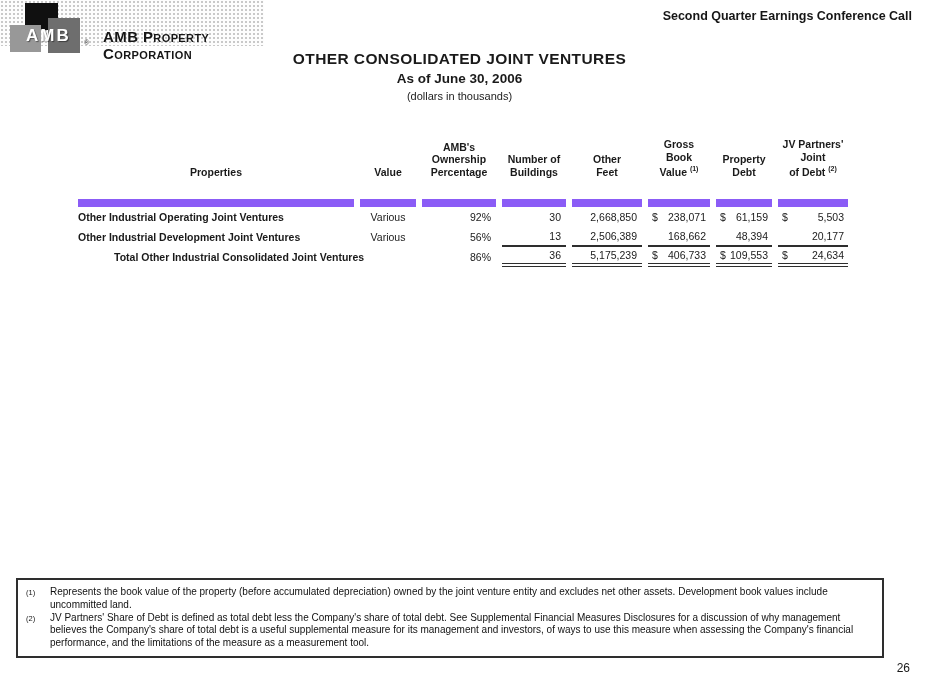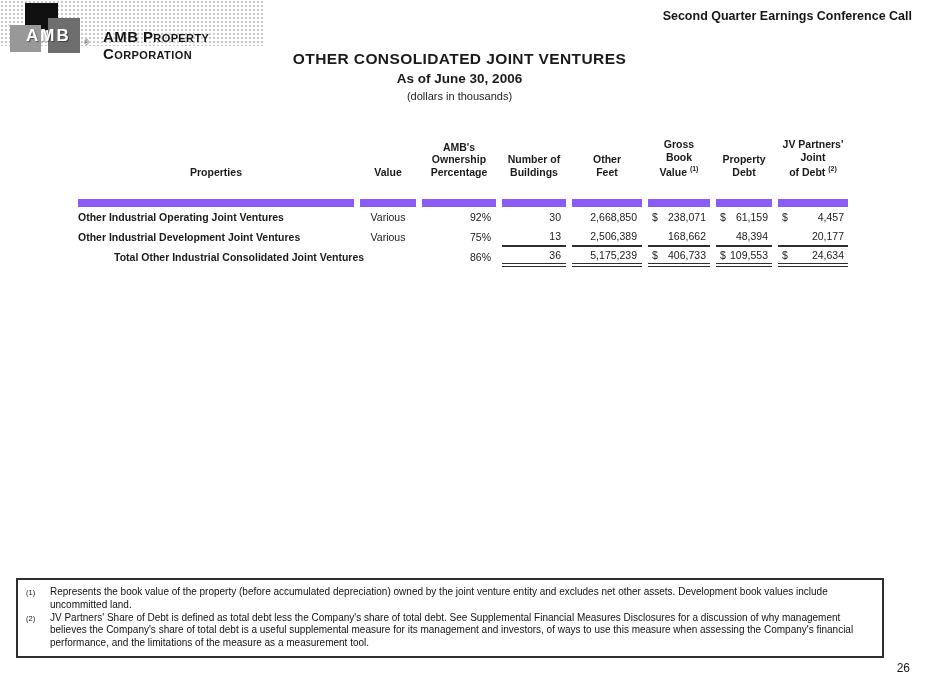--- a/index.html
+++ b/index.html
@@ -164,28 +164,28 @@
         </td>
         <td class="td-money">
           <div class="money-wrap">
               <span class="cur">$</span>
               <span>61,159</span>
             </div>
         </td>
         <td class="td-money">
           <div class="money-wrap">
               <span class="cur">$</span>
-              <span>4,457</span>
+              <span>5,503</span>
             </div>
         </td>
       </tr>
       <tr class="rule-under">
         <td class="td-name">Other Industrial Development Joint Ventures</td>
         <td class="td-center">Various</td>
-        <td class="td-num">75%</td>
+        <td class="td-num">56%</td>
         <td class="td-num ruled">13</td>
         <td class="td-num ruled">2,506,389</td>
         <td class="td-money ruled">
           <div class="money-wrap">
               <span class="cur"></span>
               <span>168,662</span>
             </div>
         </td>
         <td class="td-money ruled">
           <div class="money-wrap">

